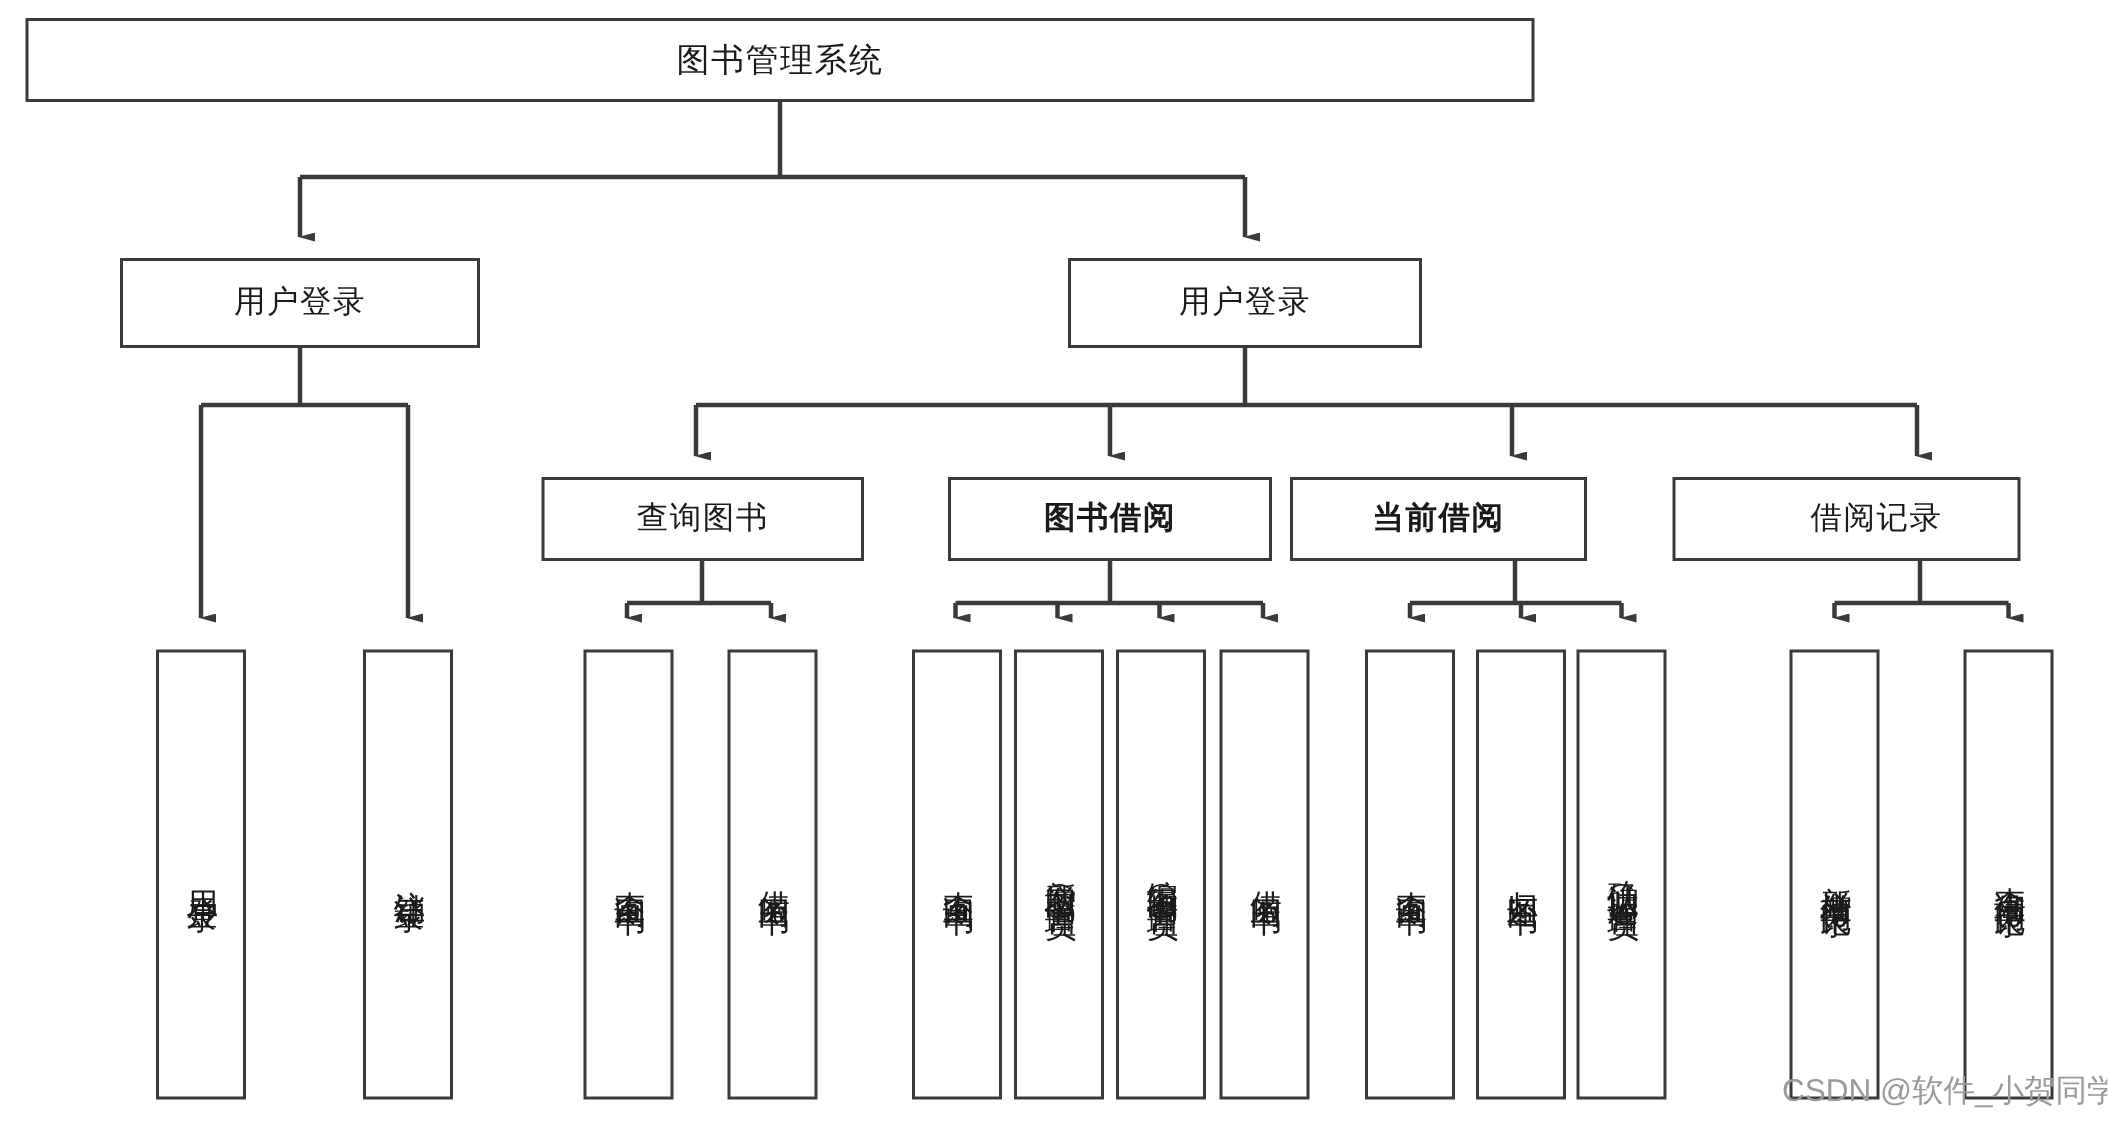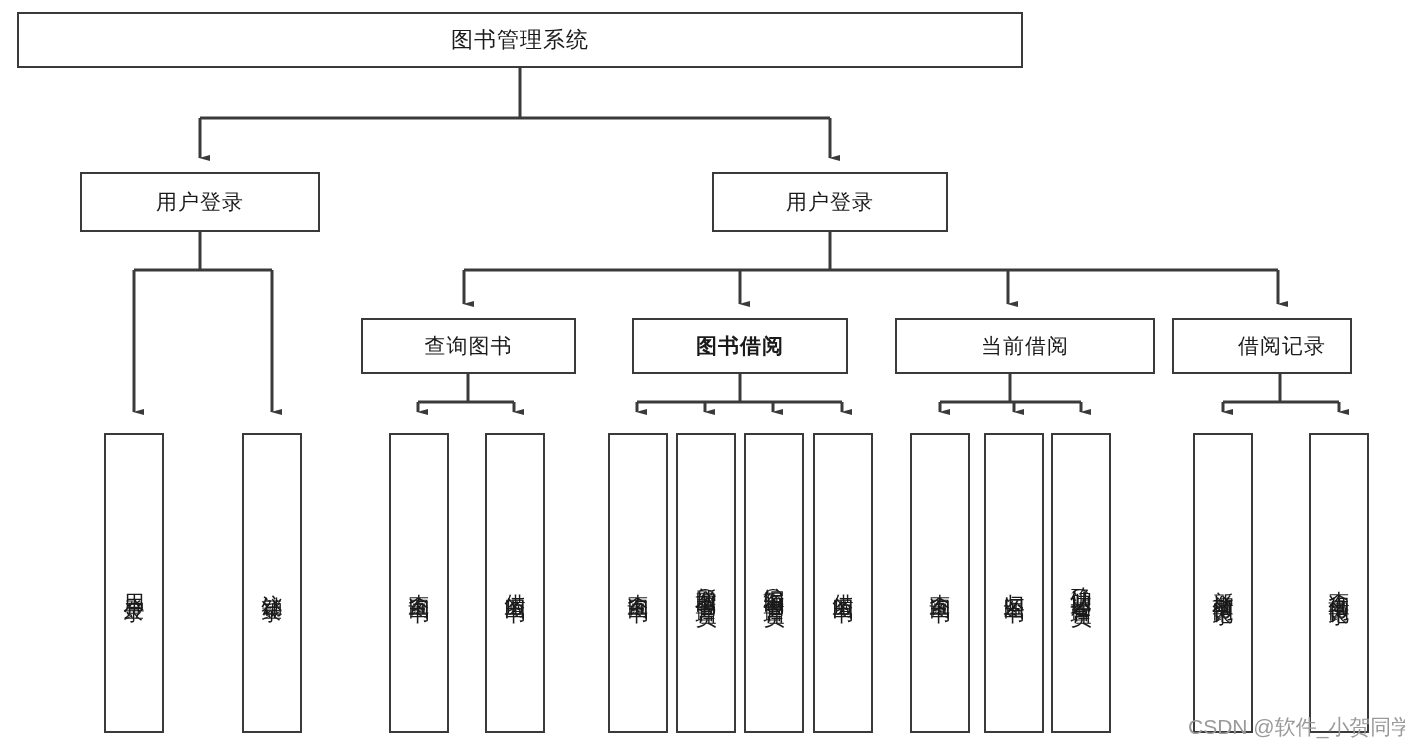--- a/index.html
+++ b/index.html
@@ -126,22 +126,22 @@
     </g>
   </svg>
 
   <div class="node horiz root" style="left:17px; top:12px; width:1006px; height:56px;">图书管理系统</div>
 
   <div class="node horiz" style="left:80px; top:172px; width:240px; height:60px;">用户登录</div>
   <div class="node horiz" style="left:712px; top:172px; width:236px; height:60px;">用户登录</div>
 
   <div class="node horiz" style="left:361px; top:318px; width:215px; height:56px;">查询图书</div>
   <div class="node horiz" style="left:632px; top:318px; width:216px; height:56px;font-weight:bold;">图书借阅</div>
-  <div class="node horiz" style="left:895px; top:318px; width:260px; height:56px;">当前借阅</div>
-  <div class="node horiz" style="left:1172px; top:318px; width:180px; height:56px;padding-left:40px;">借阅记录</div>
+  <div class="node horiz" style="left:860px; top:318px; width:198px; height:56px;font-weight:bold;">当前借阅</div>
+  <div class="node horiz" style="left:1115px; top:318px; width:232px; height:56px;padding-left:40px;">借阅记录</div>
 
   <div class="node vert" style="left:104px; top:433px; width:60px; height:300px;">
     <span>用户登录</span>
   </div>
   <div class="node vert" style="left:242px; top:433px; width:60px; height:300px;">
     <span>注销登录</span>
   </div>
 
   <div class="node vert" style="left:389px; top:433px; width:60px; height:300px;">
     <span>查询图书</span>

